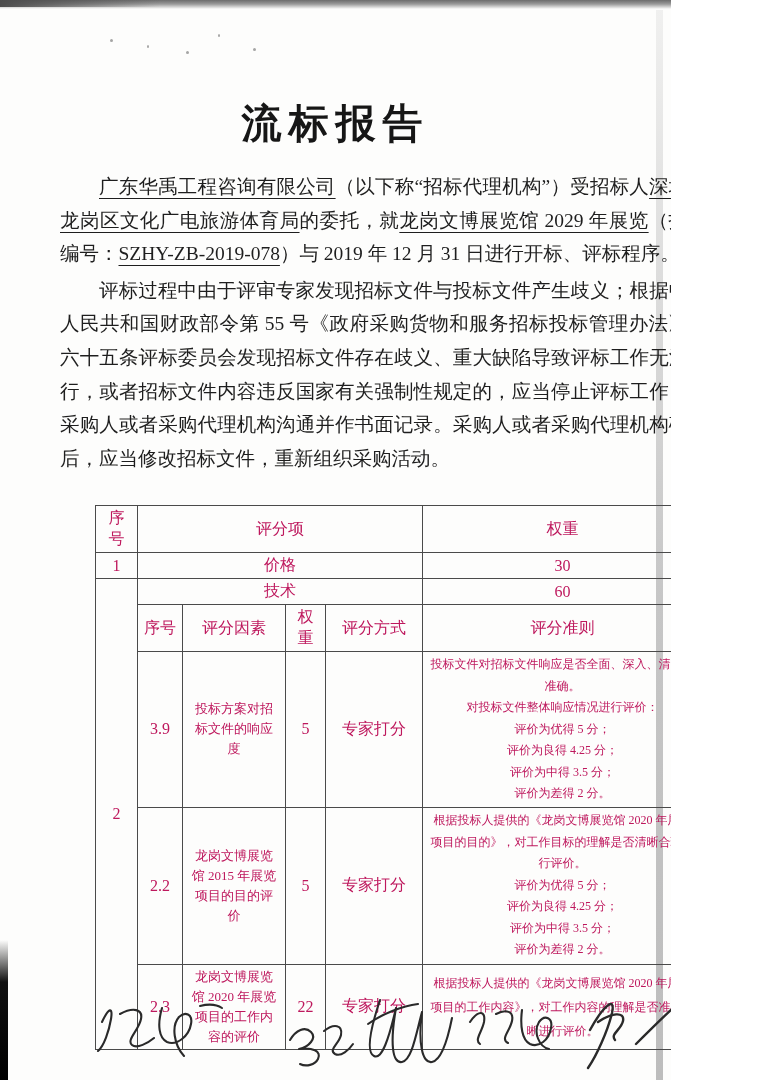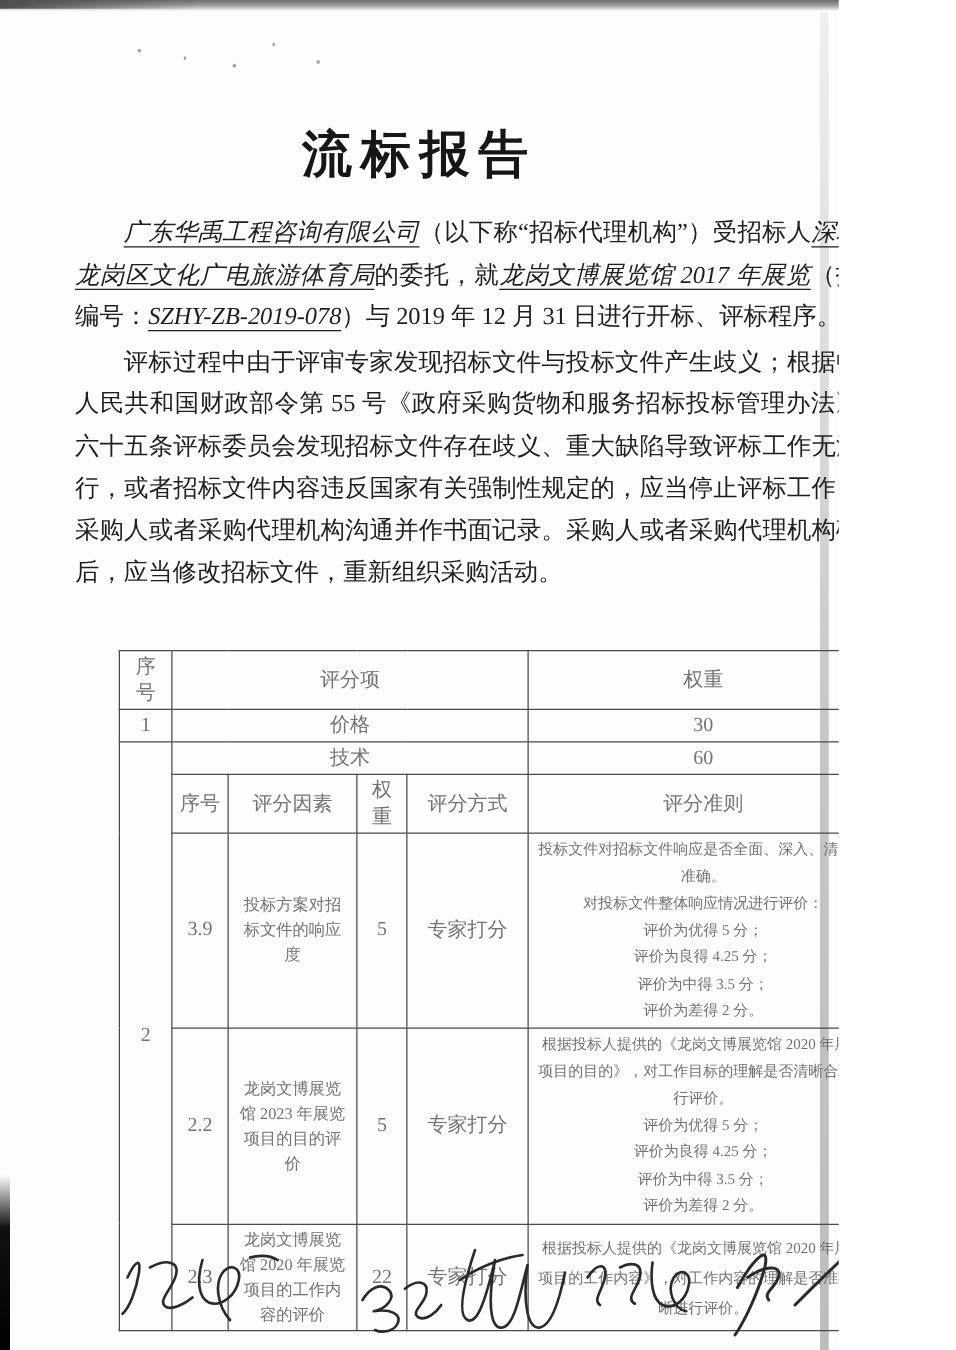--- a/index.html
+++ b/index.html
@@ -27,26 +27,26 @@
     position:absolute;top:96px;left:0;width:100%;
     text-align:center;font-size:40px;font-weight:700;letter-spacing:7px;
     color:#161616;
   }
   .bodytext{
     position:absolute;top:170px;left:60px;width:648px;
     font-size:19.5px;line-height:33.6px;
     text-align:justify;
   }
   .bodytext p{margin:0 0 3px 0;text-indent:2em;}
-  .u{text-decoration:underline;text-underline-offset:5px;text-decoration-thickness:1px;font-style:italic;}
+  .u{text-decoration:underline;text-underline-offset:5px;text-decoration-thickness:1px;}
 
   table.score{
-    position:absolute;top:520px;left:95px;
+    position:absolute;top:505px;left:95px;
     border-collapse:collapse;table-layout:fixed;width:607px;
-    font-size:16px;color:#737373;
+    font-size:16px;color:#be185d;
   }
   table.score td{
     border:1px solid #4a4a4a;
     padding:2px 6px;text-align:center;vertical-align:middle;
     overflow:hidden;
   }
   td.factor{text-align:left;font-size:13px;line-height:20px;padding:2px 8px;}
   td.criteria{
     text-align:left;vertical-align:top;white-space:pre-line;
     font-size:12px;line-height:21.5px;padding:5px 9px 3px 9px;margin-top:43px;
@@ -68,21 +68,21 @@
 
   <div class="speck" style="left:110px;top:39px;"></div>
   <div class="speck" style="left:147px;top:45px;width:2px;"></div>
   <div class="speck" style="left:186px;top:51px;"></div>
   <div class="speck" style="left:218px;top:34px;width:2px;"></div>
   <div class="speck" style="left:253px;top:48px;"></div>
 
   <div class="title">流标报告</div>
 
   <div class="bodytext">
-    <p><span class="u">广东华禹工程咨询有限公司</span><span>（以下称“招标代理机构”）受招标人</span><span class="u">深圳市龙岗区文化广电旅游体育局</span><span>的委托，就</span><span class="u">龙岗文博展览馆 2017 年展览</span><span>（招标编号：</span><span class="u">SZHY-ZB-2019-078</span><span>）与 2019 年 12 月 31 日进行开标、评标程序。</span></p>
+    <p><span class="u">广东华禹工程咨询有限公司</span><span>（以下称“招标代理机构”）受招标人</span><span class="u">深圳市龙岗区文化广电旅游体育局</span><span>的委托，就</span><span class="u">龙岗文博展览馆 2029 年展览</span><span>（招标编号：</span><span class="u">SZHY-ZB-2019-078</span><span>）与 2019 年 12 月 31 日进行开标、评标程序。</span></p>
     <p>评标过程中由于评审专家发现招标文件与投标文件产生歧义；根据中华人民共和国财政部令第 55 号《政府采购货物和服务招标投标管理办法》第六十五条评标委员会发现招标文件存在歧义、重大缺陷导致评标工作无法进行，或者招标文件内容违反国家有关强制性规定的，应当停止评标工作，与采购人或者采购代理机构沟通并作书面记录。采购人或者采购代理机构确认后，应当修改招标文件，重新组织采购活动。</p>
   </div>
 
   <table class="score">
     <colgroup>
       <col style="width:42px">
         <col style="width:45px">
         <col style="width:103px">
       <col style="width:40px">
         <col style="width:97px">
@@ -118,21 +118,21 @@
       <td>专家打分</td>
       <td class="criteria">投标文件对招标文件响应是否全面、深入、清晰、准确。
 对投标文件整体响应情况进行评价：
 评价为优得 5 分；
 评价为良得 4.25 分；
 评价为中得 3.5 分；
 评价为差得 2 分。</td>
     </tr>
     <tr style="height:157px">
       <td>2.2</td>
-      <td class="factor">龙岗文博展览馆 2023 年展览项目的目的评价</td>
+      <td class="factor">龙岗文博展览馆 2015 年展览项目的目的评价</td>
       <td>5</td>
       <td>专家打分</td>
       <td class="criteria">根据投标人提供的《龙岗文博展览馆 2020 年展览项目的目的》，对工作目标的理解是否清晰合理进行评价。
 评价为优得 5 分；
 评价为良得 4.25 分；
 评价为中得 3.5 分；
 评价为差得 2 分。</td>
     </tr>
     <tr style="height:80px">
       <td>2.3</td>

